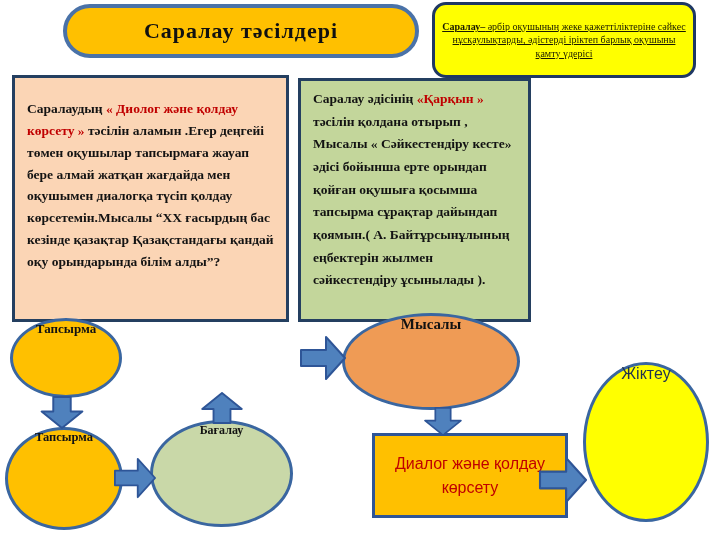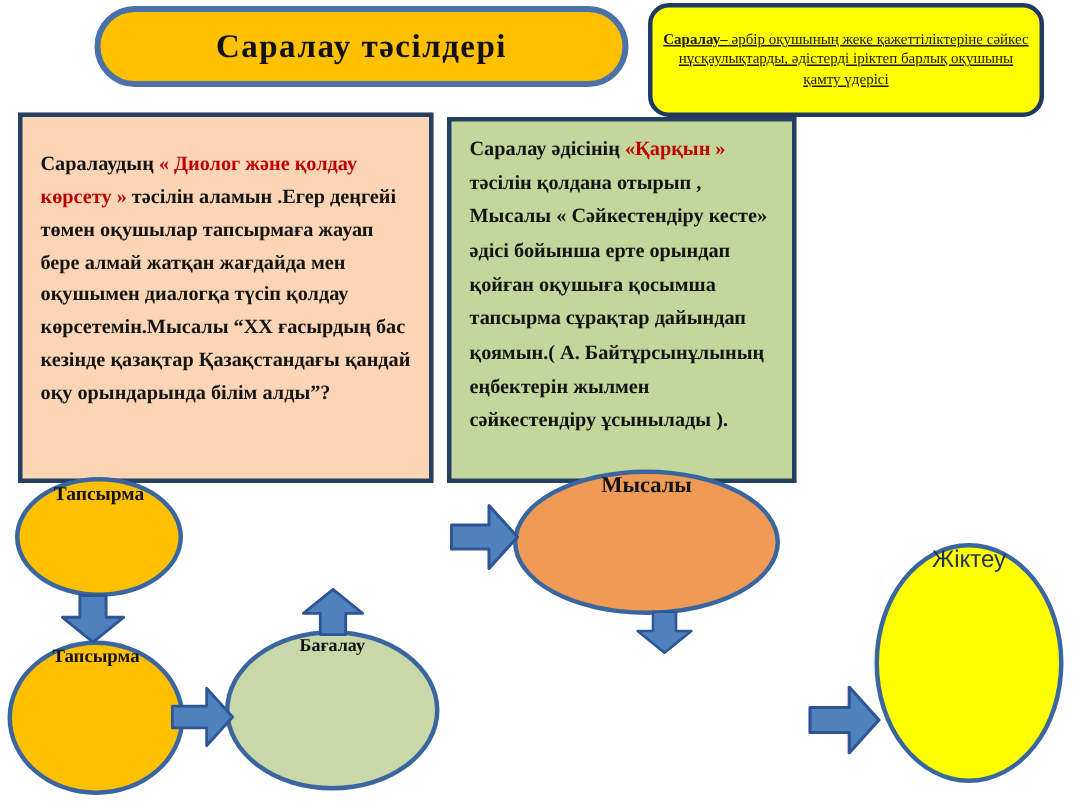--- a/index.html
+++ b/index.html
@@ -79,20 +79,23 @@
   <div class="node n-zhikteu">
     <span>Жіктеу</span>
   </div>
   <div class="node n-korytyndy">
     <span>Тапсырма</span>
   </div>
   <div class="node n-bagalau">
     <span>Бағалау</span>
   </div>
 
+  <div class="dialog-rect">
+    <span>Диалог және қолдау көрсету</span>
+  </div>
 
   <svg class="arrow" style="left:40px;top:396px;" width="44" height="33" viewBox="0 0 44 34">
     <polygon points="13,1 31,1 31,16 43,16 22,33 1,16 13,16"></polygon>
   </svg>
 
   <svg class="arrow" style="left:114px;top:456px;" width="42" height="44" viewBox="0 0 46 44">
     <polygon points="1,14 26,14 26,1 45,22 26,43 26,30 1,30"></polygon>
   </svg>
 
   <svg class="arrow" style="left:200px;top:392px;" width="44" height="32" viewBox="0 0 44 34">

